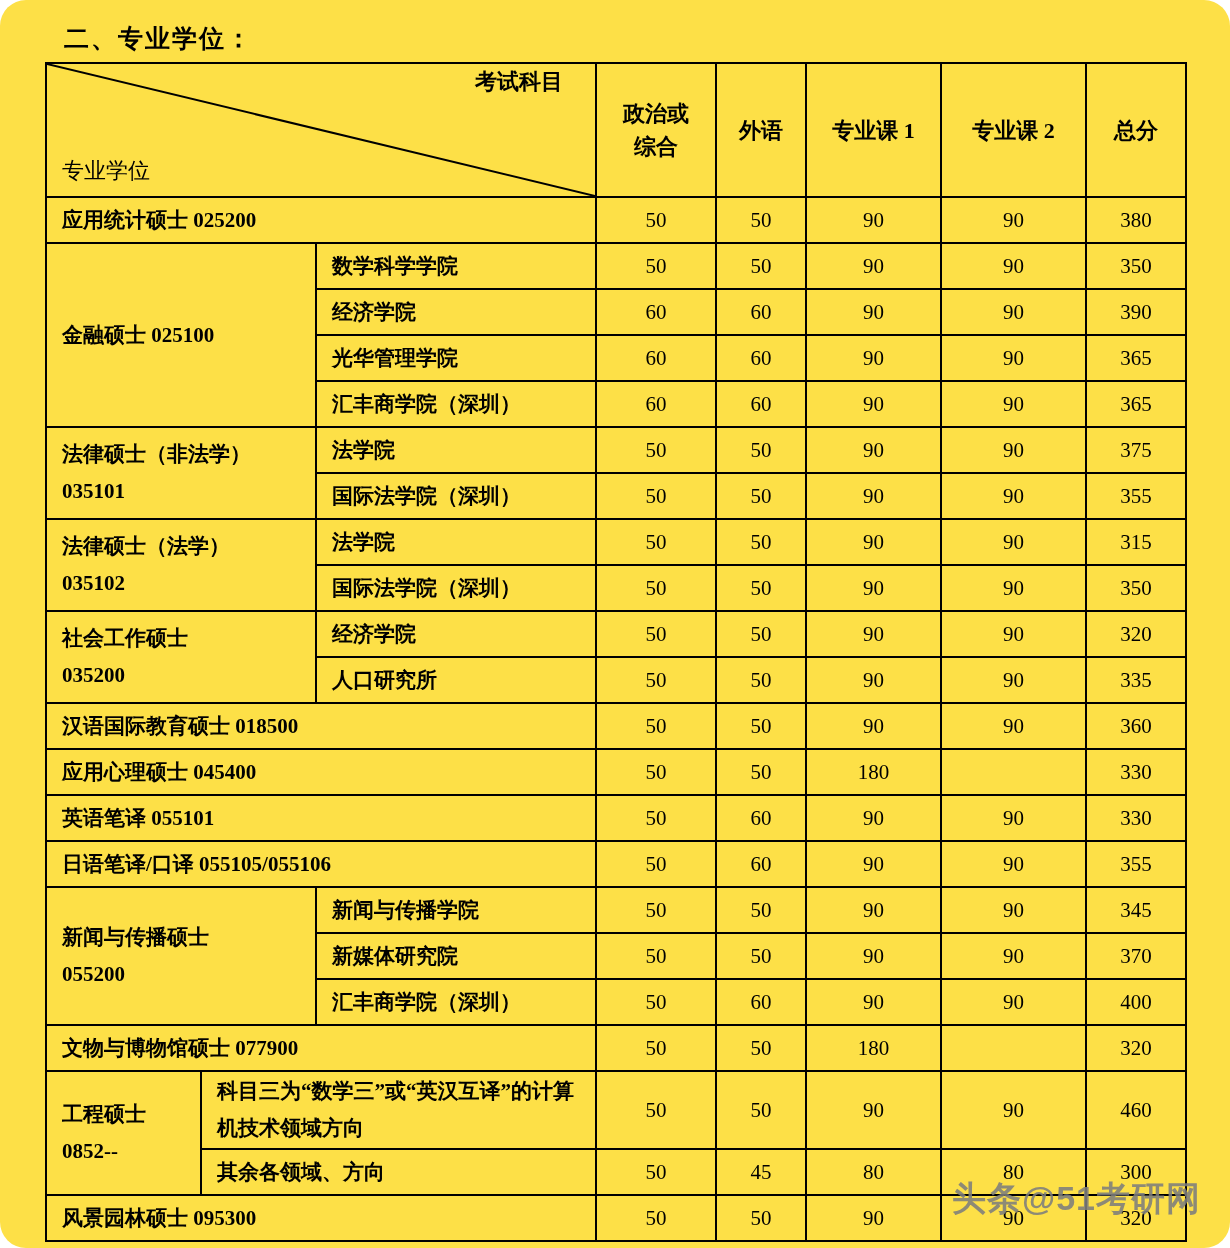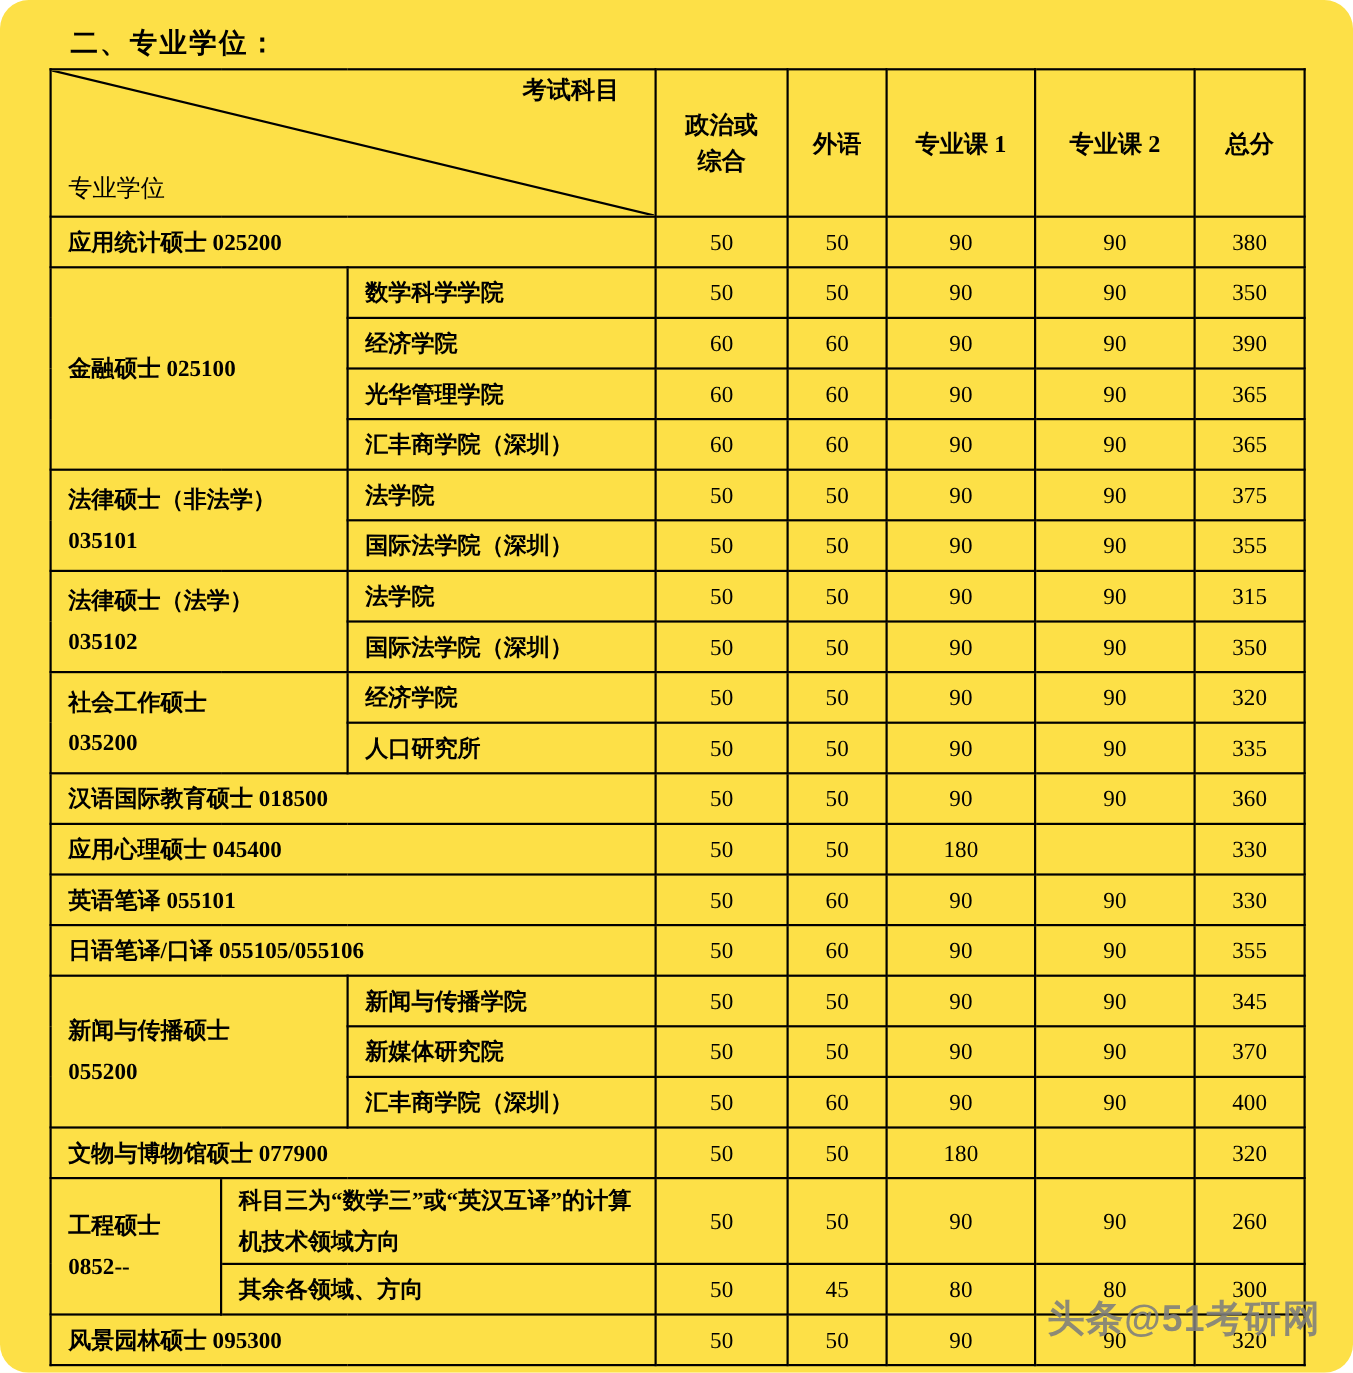--- a/index.html
+++ b/index.html
@@ -285,21 +285,21 @@
           <td class="score-cell">320</td>
         </tr>
         <tr style="height: 78px;">
           <td rowspan="2" class="name">工程硕士
 0852--</td>
           <td colspan="2" class="sub">科目三为“数学三”或“英汉互译”的计算机技术领域方向</td>
           <td class="score-cell">50</td>
           <td class="score-cell">50</td>
           <td class="score-cell">90</td>
           <td class="score-cell">90</td>
-          <td class="score-cell">260</td>
+          <td class="score-cell">460</td>
         </tr>
         <tr>
           <td colspan="2" class="sub">其余各领域、方向</td>
           <td class="score-cell">50</td>
           <td class="score-cell">45</td>
           <td class="score-cell">80</td>
           <td class="score-cell">80</td>
           <td class="score-cell">300</td>
         </tr>
         <tr>

